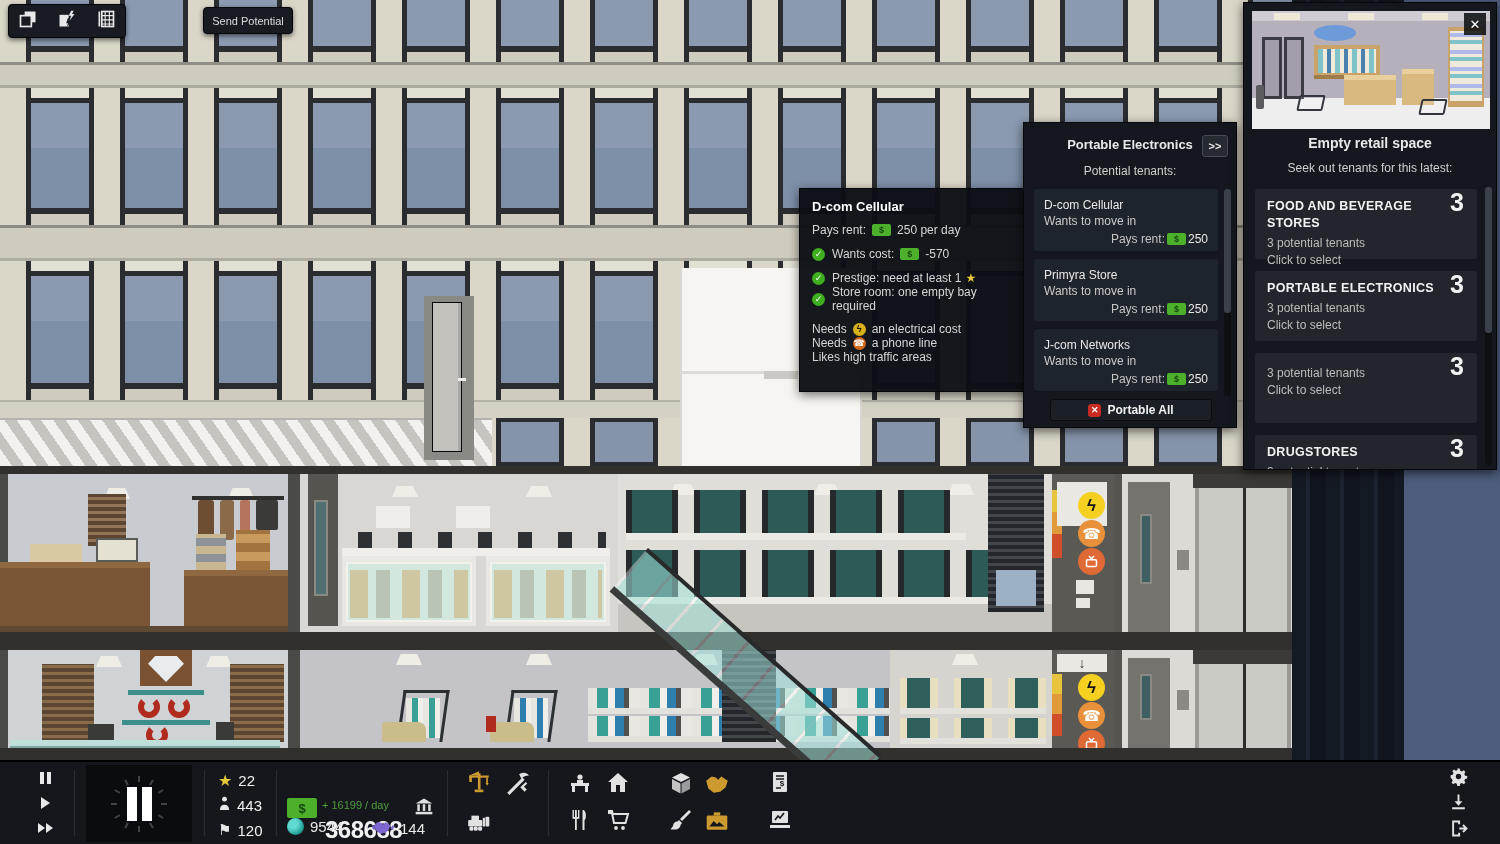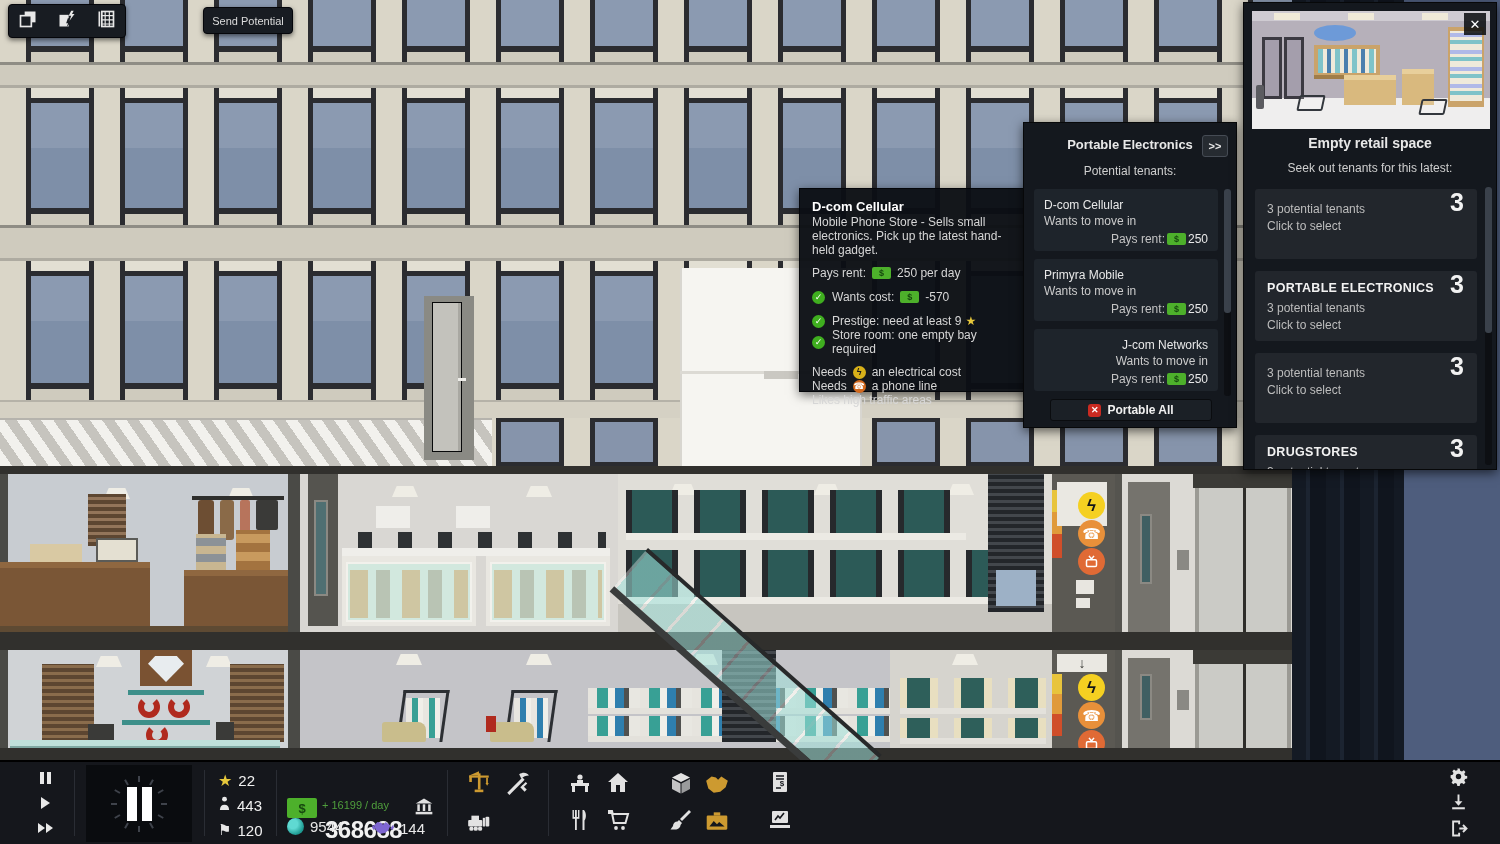--- a/index.html
+++ b/index.html
@@ -334,35 +334,34 @@
         </svg>
     </span>
   </div>
 
   <div class="abs darkbtn" style="left:203px;top:7px;width:90px;height:27px;display:flex;align-items:center;justify-content:center;font-size:11px;color:#dcdcdc;">
     <span>Send Potential</span>
   </div>
 
   <div class="abs tooltip" style="left:799px;top:188px;width:231px;height:204px;">
     <div><b>D-com Cellular</b></div>
-    <div style="margin-top:1px;">Mobile Phone Store - Sells small electronics. Pick up the latest hand-held gadget.</div>
     <div class="trow" style="margin-top:9px;">
       <span>Pays rent:</span>
       <span class="cash sm">$</span>
       <span>250 per day</span>
     </div>
     <div class="trow" style="margin-top:10px;">
       <span class="chk">✓</span>
       <span>Wants cost:</span>
       <span class="cash sm">$</span>
       <span>-570</span>
     </div>
     <div class="trow" style="margin-top:10px;">
       <span class="chk">✓</span>
-      <span>Prestige: need at least 9</span>
+      <span>Prestige: need at least 1</span>
       <span style="color:#e7c83b;">★</span>
     </div>
     <div class="trow">
       <span class="chk">✓</span>
       <span>Store room: one empty bay required</span>
     </div>
     <div class="trow" style="margin-top:9px;">
       <span>Needs</span>
       <span class="mini-circ" style="background:#d8b119;color:#14161a;font-weight:bold;">ϟ</span>
       <span>an electrical cost</span>
@@ -383,29 +382,29 @@
     <div class="tenant-card" style="top:66px;">
       <div class="nm">D-com Cellular</div>
       <div>Wants to move in</div>
       <div class="rent">
           <span>Pays rent:</span>
         <span class="cash sm">$</span>
         <span style="color:#e8e8e8;">250</span>
         </div>
     </div>
     <div class="tenant-card" style="top:136px;">
-      <div class="nm">Primyra Mobile</div>
+      <div class="nm">Primyra Store</div>
       <div>Wants to move in</div>
       <div class="rent">
           <span>Pays rent:</span>
         <span class="cash sm">$</span>
         <span style="color:#e8e8e8;">250</span>
         </div>
     </div>
-    <div class="tenant-card" style="top:206px;text-align:right;">
+    <div class="tenant-card" style="top:206px;">
       <div class="nm">J-com Networks</div>
       <div>Wants to move in</div>
       <div class="rent">
           <span>Pays rent:</span>
         <span class="cash sm">$</span>
         <span style="color:#e8e8e8;">250</span>
         </div>
     </div>
     <div class="scrolltrack" style="right:5px;top:66px;height:207px;">
       <div class="scrollthumb" style="top:0;height:124px;"></div>
@@ -436,20 +435,21 @@
       <div class="abs" style="left:46px;top:84px;width:26px;height:16px;border:2px solid #33373d;border-radius:2px;transform:skewX(-12deg);background:rgba(255,255,255,.15);"></div>
       <div class="abs" style="left:168px;top:88px;width:26px;height:16px;border:2px solid #33373d;border-radius:2px;transform:skewX(-12deg);background:rgba(255,255,255,.15);"></div>
       <div class="abs" style="left:4px;top:74px;width:8px;height:24px;background:#5b5b60;border-radius:2px;"></div>
     </div>
     <div class="abs" style="right:10px;top:10px;width:22px;height:22px;background:rgba(8,10,13,.85);color:#fff;display:flex;align-items:center;justify-content:center;font-size:13px;">✕</div>
 
     <div style="text-align:center;font-weight:bold;font-size:14px;margin-top:132px;">Empty retail space</div>
     <div style="text-align:center;font-size:12px;color:#cfcfcf;margin-top:10px;">Seek out tenants for this latest:</div>
 
     <div class="cat-card" style="top:186px;">
+      <div class="nm">FOOD AND BEVERAGE STORES</div>
       <div class="cnt">3</div>
       <div style="margin-top:3px;">3 potential tenants</div>
       <div>Click to select</div>
     </div>
     <div class="cat-card" style="top:268px;">
       <div class="nm">PORTABLE ELECTRONICS</div>
       <div class="cnt">3</div>
       <div style="margin-top:3px;">3 potential tenants</div>
       <div>Click to select</div>
     </div>

